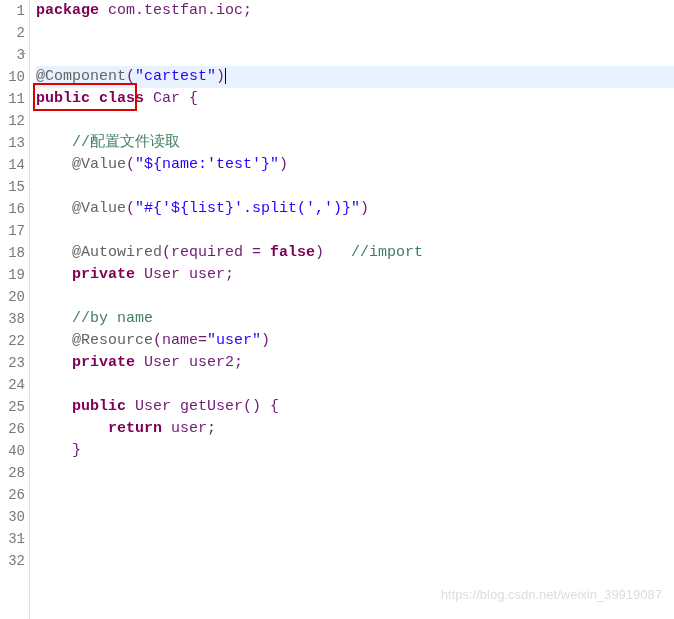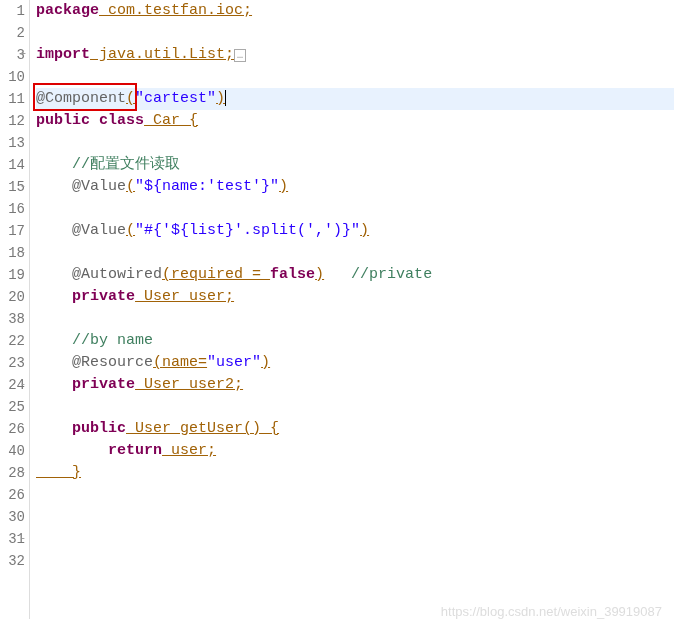--- a/index.html
+++ b/index.html
@@ -46,21 +46,21 @@
       line-height: 22px;
       white-space: pre;
       position: relative;
     }
     .highlighted {
       background: #e8f2fe;
     }
     .kw { color: #7f0055; font-weight: bold; }
     .str { color: #2a00ff; }
     .comment { color: #3f7f5f; }
-    .normal { color: #a16207; text-decoration: underline; }
+    .normal { color: #701a75; }
     .ann { color: #646464; }
     .red-box {
       position: absolute;
       border: 2px solid #d00;
       pointer-events: none;
     }
     .cursor {
       display: inline-block;
       width: 1px;
       height: 16px;
@@ -68,21 +68,21 @@
       vertical-align: middle;
     }
     .fold-placeholder {
       border: 1px solid #aaa;
       padding: 0 2px;
       font-size: 10px;
       color: #888;
     }
     .watermark {
       position: absolute;
-      bottom: 0;
+      bottom: 17px;
       right: 12px;
       color: #ddd;
       font-family: Arial, sans-serif;
       font-size: 13px;
     }
   </style>
 </head>
 <body>
 
 <div class="editor">
@@ -111,31 +111,30 @@
     <div class="gutter-line"><span>28</span><span class="fold-indicator">-</span></div>
     <div class="gutter-line">26</div>
     <div class="gutter-line">30</div>
     <div class="gutter-line"><span>31</span><span class="fold-indicator">-</span></div>
     <div class="gutter-line">32</div>
   </div>
 
   <div class="code-area">
     <div class="code-line"><span class="kw">package</span><span class="normal"> com.testfan.ioc;</span></div>
     <div class="code-line"></div>
-    <div class="code-line"><span class="kw">import</span><span class="normal"> java.util.List;</span><span class="fold-placeholder">…</span></div>
     <div class="code-line"></div>
     <div class="code-line highlighted"><span class="ann">@Component</span><span class="normal">(</span><span class="str">"cartest"</span><span class="normal">)</span><span class="cursor"></span></div>
     <div class="code-line"><span class="kw">public</span><span class="kw"> class</span><span class="normal"> Car {</span></div>
     <div class="code-line"></div>
     <div class="code-line"><span class="comment">    //配置文件读取</span></div>
     <div class="code-line"><span class="ann">    @Value</span><span class="normal">(</span><span class="str">"${name:'test'}"</span><span class="normal">)</span></div>
     <div class="code-line"></div>
     <div class="code-line"><span class="ann">    @Value</span><span class="normal">(</span><span class="str">"#{'${list}'.split(',')}"</span><span class="normal">)</span></div>
     <div class="code-line"></div>
-    <div class="code-line"><span class="ann">    @Autowired</span><span class="normal">(</span><span class="normal">required = </span><span class="kw">false</span><span class="normal">)</span><span class="comment">   //private</span></div>
+    <div class="code-line"><span class="ann">    @Autowired</span><span class="normal">(</span><span class="normal">required = </span><span class="kw">false</span><span class="normal">)</span><span class="comment">   //import</span></div>
     <div class="code-line"><span class="kw">    private</span><span class="normal"> User user;</span></div>
     <div class="code-line"></div>
     <div class="code-line"><span class="comment">    //by name</span></div>
     <div class="code-line"><span class="ann">    @Resource</span><span class="normal">(</span><span class="normal">name=</span><span class="str">"user"</span><span class="normal">)</span></div>
     <div class="code-line"><span class="kw">    private</span><span class="normal"> User user2;</span></div>
     <div class="code-line"></div>
     <div class="code-line"><span class="kw">    public</span><span class="normal"> User getUser() {</span></div>
     <div class="code-line"><span class="kw">        return</span><span class="normal"> user;</span></div>
     <div class="code-line"><span class="normal">    }</span></div>
     <div class="code-line"></div>

